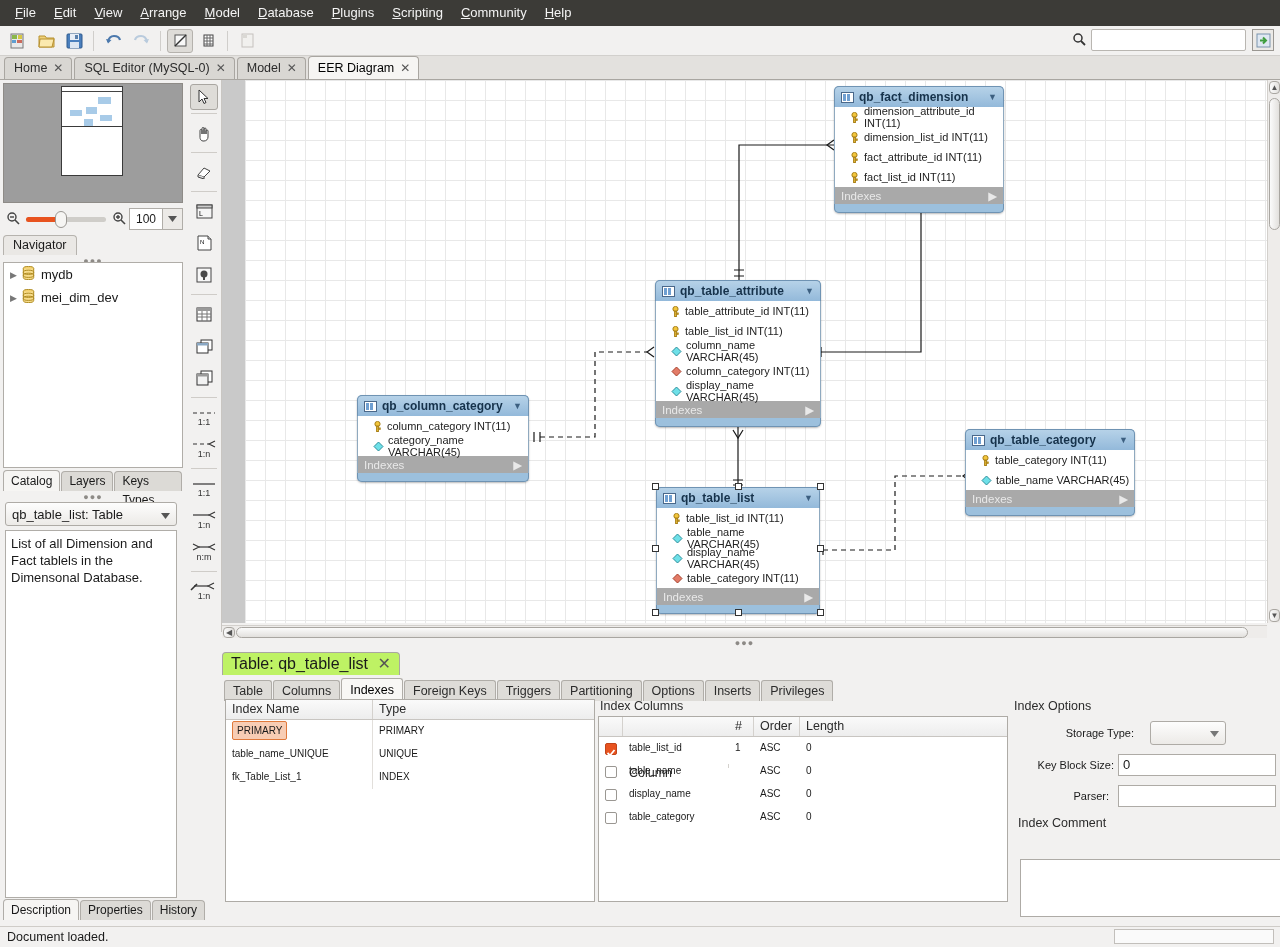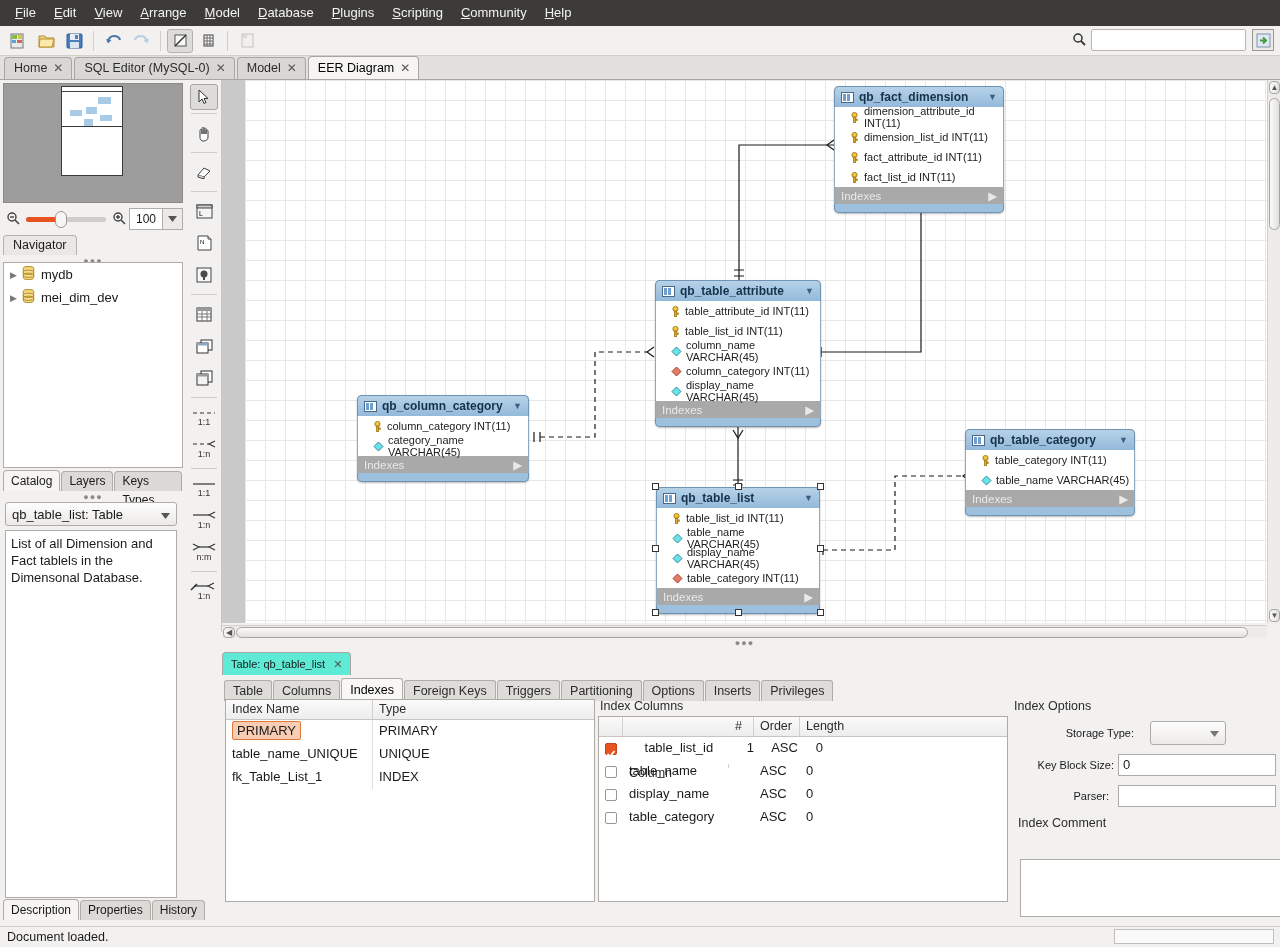--- a/index.html
+++ b/index.html
@@ -177,35 +177,35 @@
   .ertable .idx .lbl { flex: 1; }
   .ertable .foot { height: 9px; border-radius: 0 0 5px 5px; border: 1px solid #6f93b3; border-top: none;
                    background: #9cc0dd; }
   .kico { width: 9px; height: 11px; margin-right: 5px; flex: 0 0 9px; }
   .dico { width: 11px; height: 11px; margin-right: 4px; flex: 0 0 11px; }
   .handle { position: absolute; width: 7px; height: 7px; background: #fff; border: 1px solid #333; }
 
   
   .editor { position: absolute; left: 222px; top: 571px; width: 1058px; height: 275px; background: #f2f1f0; }
   .ettabrow { position: absolute; left: 0; top: 0; height: 24px; display: flex; align-items: flex-end; }
-  .ettab { height: 23px; line-height: 22px; padding: 0 8px; background: #5eead4;
-           border: 1px solid #a9a6a1; border-bottom: none; border-radius: 4px 4px 0 0; font-size: 11px;}
+  .ettab { height: 23px; line-height: 22px; padding: 0 8px; background: #bef264;
+           border: 1px solid #a9a6a1; border-bottom: none; border-radius: 4px 4px 0 0; font-size: 16px;}
   .ettab .x { margin-left: 5px; color: #555; }
   .subtabrow { position: absolute; left: 2px; top: 26px; height: 24px; display: flex; align-items: flex-end; }
   .stab { height: 21px; line-height: 20px; padding: 0 8px; font-size: 12.5px;
           background: #dedcd8; border: 1px solid #b0ada8; border-bottom: none;
           border-radius: 3px 3px 0 0; margin-right: 1px; color: #2c2c2c; }
   .stab.sel { background: #f8f7f5; height: 23px; line-height: 22px; color: #000; }
 
   .idxpanel { position: absolute; left: 3px; top: 48px; width: 370px; height: 203px;
               background: #ffffff; border: 1px solid #aeaba6; }
   .gridhdr { display: flex; height: 20px; background: linear-gradient(#fafafa,#ededed);
              border-bottom: 1px solid #c8c5c1; font-size: 12.5px; }
   .gridhdr .c { padding: 2px 6px; border-right: 1px solid #d4d1cd; color: #2b2b2b; }
-  .gridrow { display: flex; height: 23px; font-size: 13px; align-items: center; }
+  .gridrow { display: flex; height: 23px; font-size: 10px; align-items: center; }
   .gridrow .c { padding: 0 6px; height: 23px; line-height: 22px; overflow: hidden; white-space: nowrap; }
   .cellsel { background: #f8cdb4; border: 1px solid #e07a3c; border-radius: 2px;
              padding: 0 4px !important; line-height: 17px !important; height: 19px !important; display:inline-block;}
 
   .icpanel { position: absolute; left: 376px; top: 48px; width: 372px; height: 203px; }
   .grouptitle { font-size: 12.5px; color: #2b2b2b; padding-left: 2px; }
   .icgrid { position: absolute; left: 0; top: 17px; width: 410px; height: 186px;
             background: #ffffff; border: 1px solid #aeaba6; }
   .cbx { width: 12px; height: 12px; border: 1px solid #9a9792; background: #fff; border-radius: 2px; display:inline-block;}
   .cbx.on { background: #e8531f; border-color: #c1441a; }
@@ -863,21 +863,21 @@
             <div class="c" style="width:205px; border-right:none;">Length</div>
           </div>
           <div class="gridrow">
             <div class="c" style="width:24px; display:flex; align-items:center; justify-content:center;">
               <span class="cbx on">
                 <svg width="10" height="10" viewBox="0 0 10 10">
                     <path d="M1.5 5 L4 7.5 L8.5 2" stroke="#fff" stroke-width="1.8" fill="none"></path>
                   </svg>
               </span>
             </div>
-            <div class="c" style="width:106px;margin-left:16px;">table_list_id</div>
+            <div class="c" style="width:106px;">table_list_id</div>
             <div class="c" style="width:25px;">1</div>
             <div class="c" style="width:46px;">ASC</div>
             <div class="c" style="width:205px;">0</div>
           </div>
           <div class="gridrow">
             <div class="c" style="width:24px; display:flex; align-items:center; justify-content:center;">
               <span class="cbx"></span>
             </div>
             <div class="c" style="width:106px;">table_name</div>
             <div class="c" style="width:25px;"></div>

